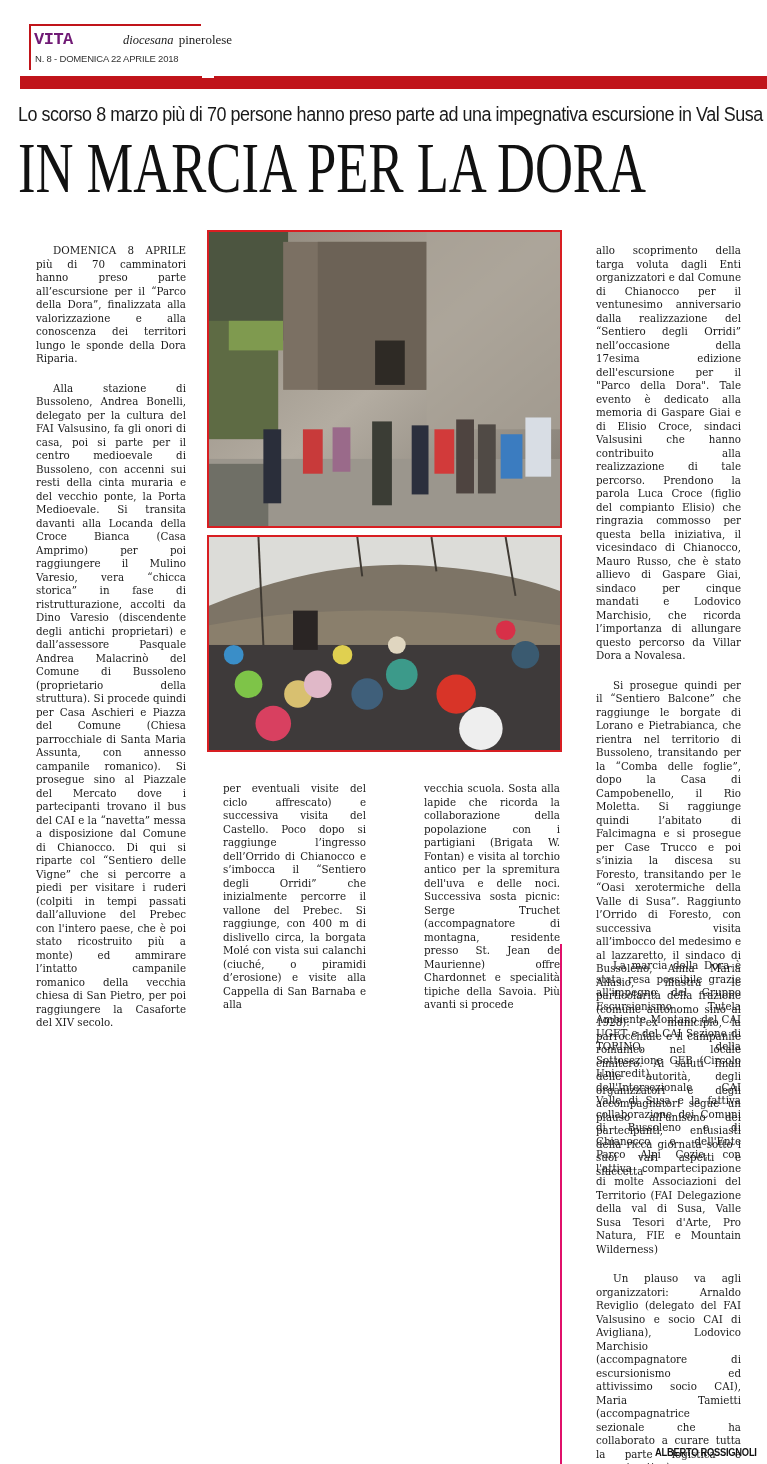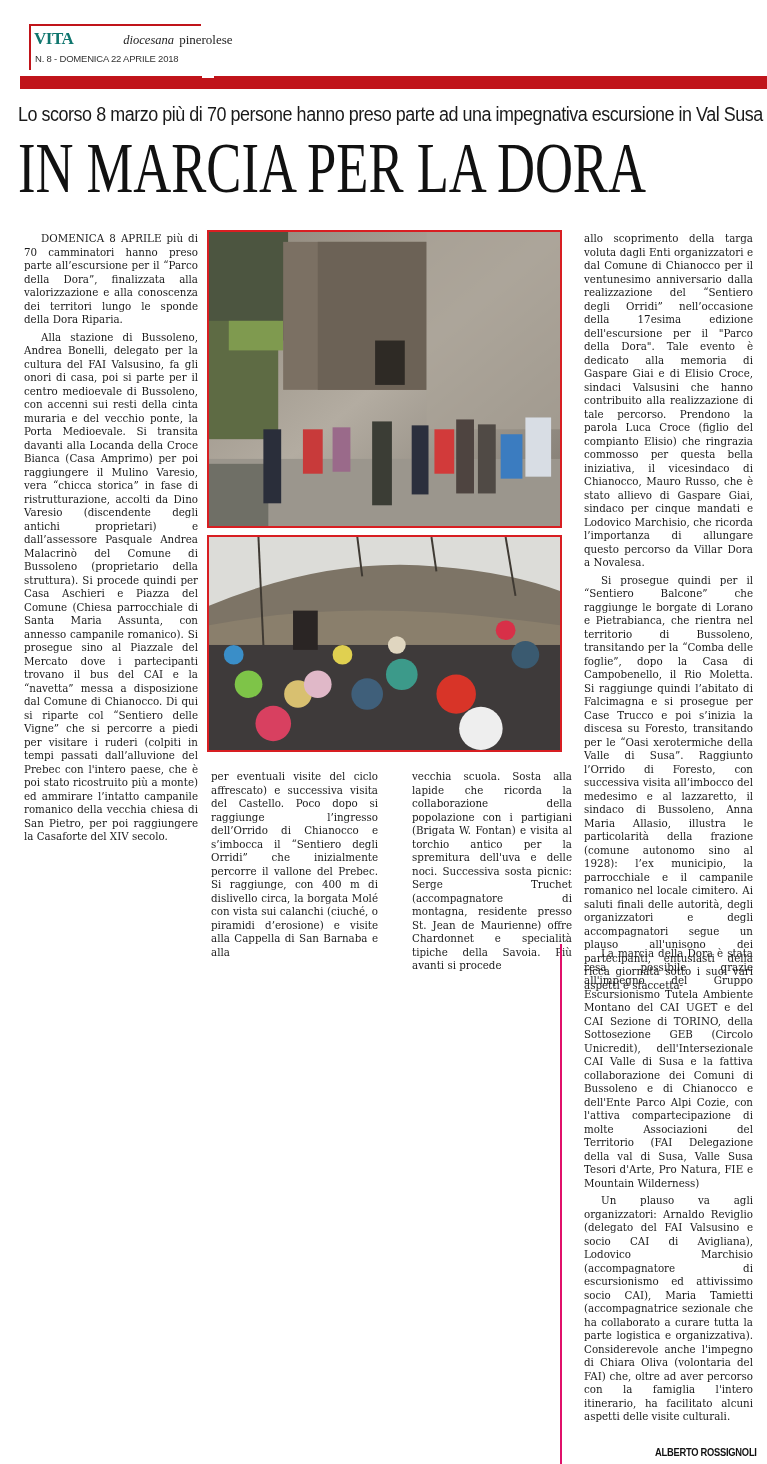--- a/index.html
+++ b/index.html
@@ -2,32 +2,32 @@
 <html><head>
 <meta charset="utf-8">
 <style>
   html, body { margin: 0; padding: 0; background: #ffffff; }
   body { width: 767px; height: 1464px; position: relative; overflow: hidden; color: #1a1a1a; }
 
   .masthead { position: absolute; left: 29px; top: 24px; width: 172px; height: 52px; }
   .mast-top-rule { position: absolute; left: 0; top: 0; width: 172px; height: 2px; background: #c0141a; }
   .mast-left-rule { position: absolute; left: 0; top: 0; width: 2px; height: 46px; background: #c0141a; }
   .mast-title { position: absolute; left: 5px; top: 5px; white-space: nowrap; font-family: "DejaVu Serif", serif; }
-  .mast-vita { color: #0f766e; font-weight: bold; font-size: 17px; letter-spacing: -0.5px; font-family: Liberation Serif, serif; }
+  .mast-vita { color: #701a75; font-weight: bold; font-size: 17px; letter-spacing: -0.5px; font-family: Liberation Mono, monospace; }
   .mast-dioc { font-style: italic; font-size: 12.5px; color: #222; font-family: "Liberation Serif", serif; margin-left: 45px; }
   .mast-pin { font-size: 13px; color: #222; font-family: "Liberation Serif", serif; text-align: center; }
   .mast-issue { position: absolute; left: 6px; top: 29px; font-family: "Liberation Sans", sans-serif; font-size: 9.5px; color: #333; white-space: nowrap; letter-spacing: -0.2px; }
   .red-bar { position: absolute; left: 20px; top: 76px; width: 747px; height: 13px; background: #c0141a; }
   .red-bar-notch { position: absolute; left: 202px; top: 76px; width: 12px; height: 2px; background: #fff; }
 
   .kicker { position: absolute; left: 18px; top: 103px; width: 740px; font-family: "Liberation Sans", sans-serif; font-size: 19.5px; color: #1a1a1a; white-space: nowrap; letter-spacing: -0.5px; transform: scaleX(0.92); transform-origin: left; }
   .headline { position: absolute; left: 18px; top: 132px; width: 760px; font-family: "Liberation Serif", serif; font-size: 72px; line-height: 72px; color: #111; white-space: nowrap; transform: scaleX(0.73); transform-origin: left; letter-spacing: 0px; }
 
   .col { position: absolute; font-family: "DejaVu Serif", serif; font-size: 10.3px; line-height: 13.5px; color: #1a1a1a; text-align: justify; hyphens: manual; }
-  .col p { margin: 4px; text-indent: 17px; }
+  .col p { margin: 16px; text-indent: 17px; }
   .col p.noindent { text-indent: 0; }
   .col1 { left: 20px; top: 228px; width: 182px; }
   .col2 { left: 207px; top: 766px; width: 175px; }
   .col3 { left: 408px; top: 766px; width: 168px; }
   .col4 { left: 580px; top: 228px; width: 177px; }
   .col4b { left: 580px; top: 943px; width: 177px; }
   .indent-block { padding-left: 15px; }
 
   .photo { position: absolute; border: 2px solid #d81e22; box-sizing: border-box; overflow: hidden; }
   .photo1 { left: 207px; top: 230px; width: 355px; height: 298px; }

